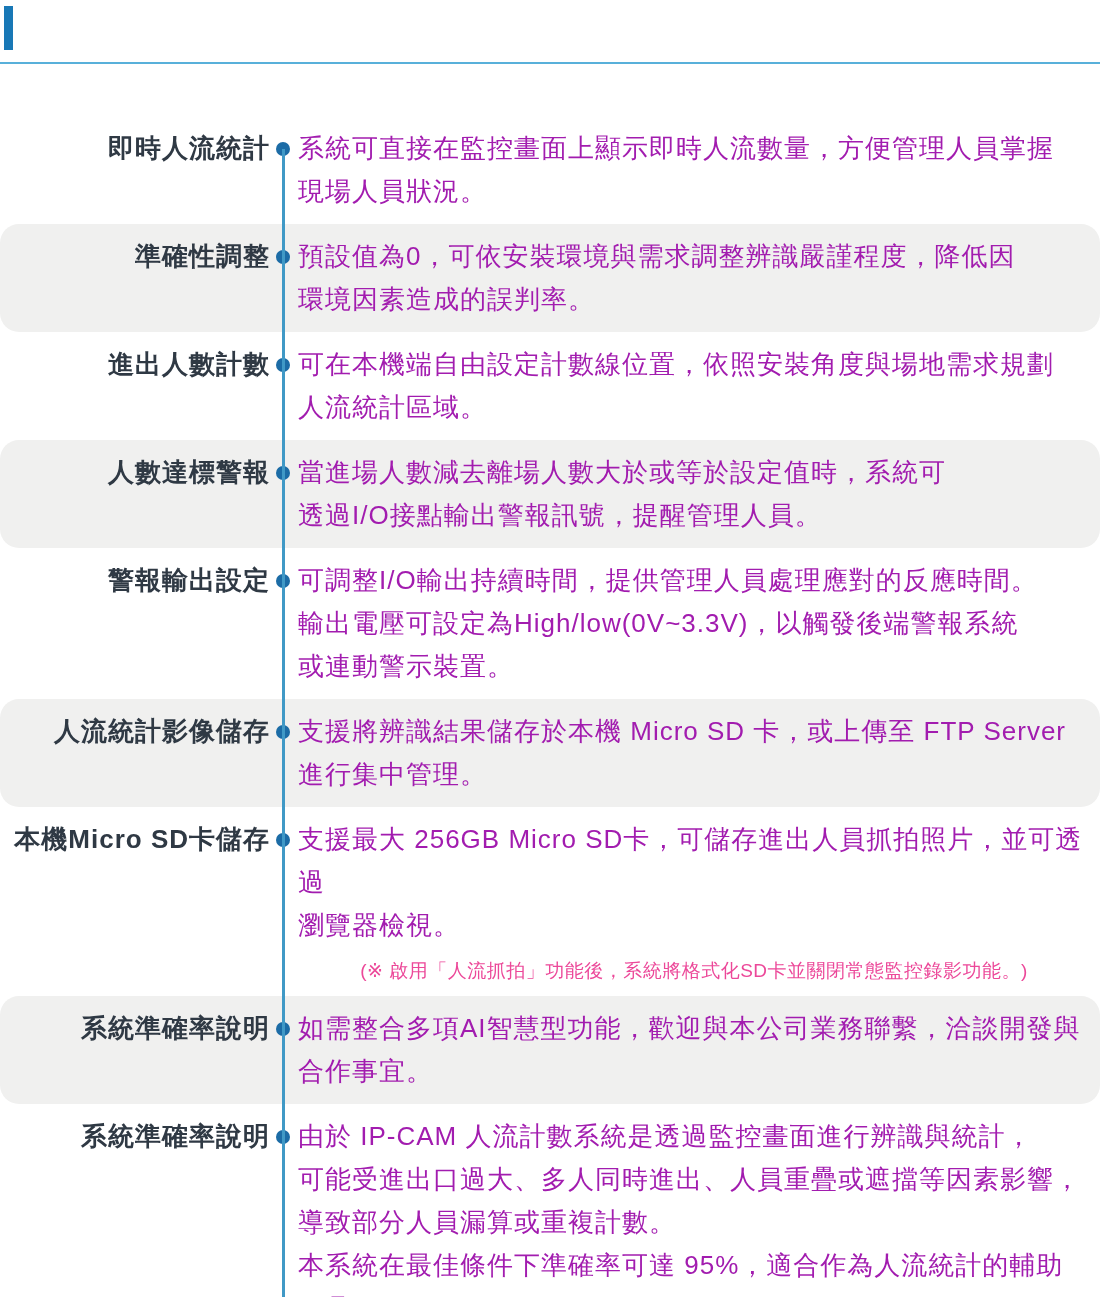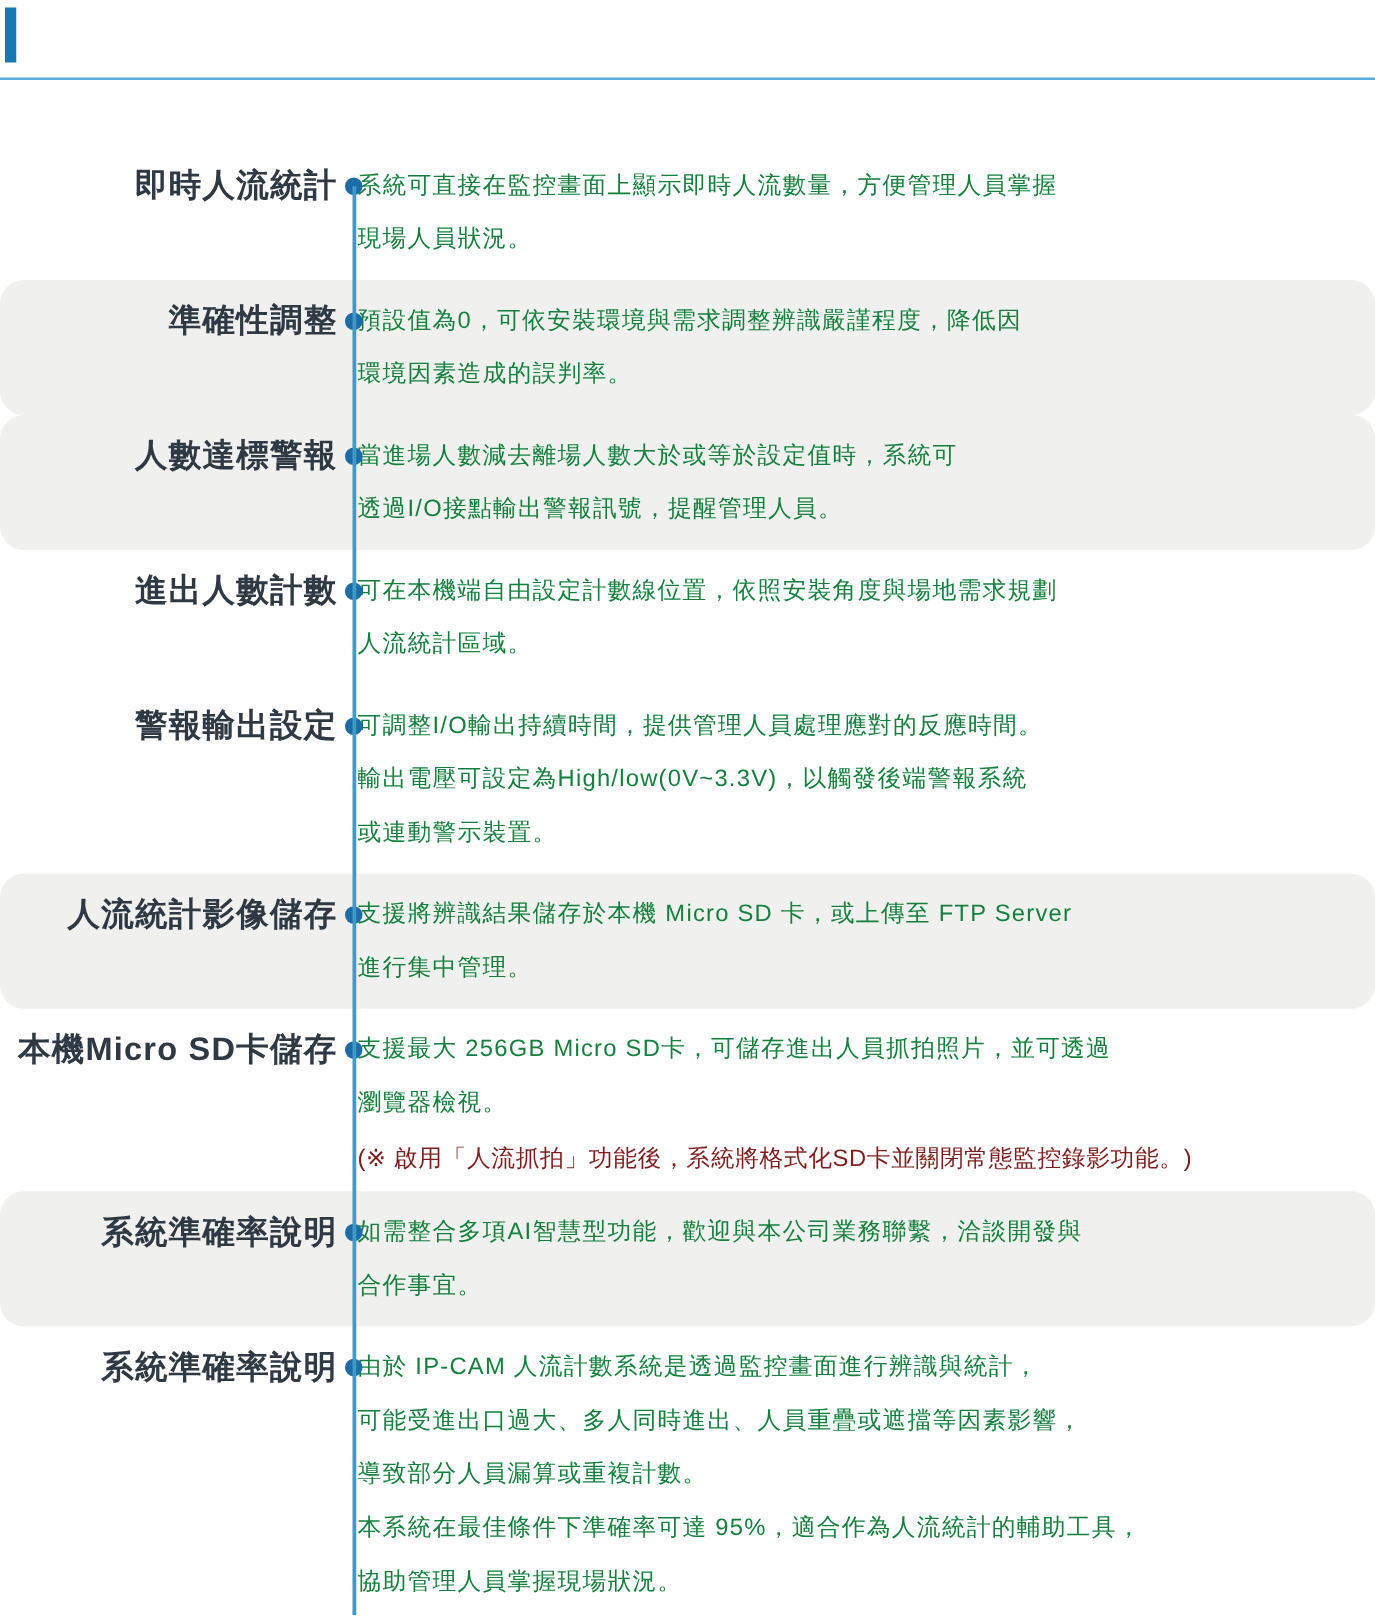--- a/index.html
+++ b/index.html
@@ -48,21 +48,21 @@
     top: 33px;
     bottom: 6px;
     width: 3px;
     background: #4099c6;
     z-index: 2;
   }
   .row {
     position: relative;
     display: grid;
     grid-template-columns: 270px 1fr;
-    column-gap: 16px;
+    column-gap: 28px;
     padding: 11px 0;
     z-index: 1;
   }
   .row.band { background: #f0f0ef; border-radius: 19px; }
   .bullet-dot {
     position: absolute;
     left: 276px;
     top: 26px;
     width: 14px;
     height: 14px;
@@ -73,33 +73,34 @@
   .feature-label {
     text-align: right;
     font-size: 26px;
     font-weight: 700;
     letter-spacing: 1px;
     line-height: 43px;
     color: #2f3944;
   }
   .feature-body { padding-right: 10px; }
   .feature-description {
-    font-size: 19px;
+    font-size: 26px;
     letter-spacing: 1px;
     line-height: 43px;
-    color: #15803d;
+    color: #a21caf;
     white-space: pre-line;
   }
   .feature-note {
     margin-top: 10px;
     font-size: 19px;
     letter-spacing: 0.5px;
     line-height: 28px;
-    color: #7f1d1d;
+    color: #ec4899;
     white-space: pre-line;
+    text-align: center;
   }
 </style>
 </head>
 <body>
 
 <header class="header">
   <div class="accent-bar"></div>
 </header>
 <div class="title-rule"></div>
 
@@ -119,36 +120,36 @@
   <section class="row band">
     <div class="feature-label">準確性調整</div>
     <span class="bullet-dot"></span>
     <div class="feature-body">
       <div class="feature-description">預設值為0，可依安裝環境與需求調整辨識嚴謹程度，降低因
 環境因素造成的誤判率。</div>
 
     </div>
   </section>
 
+  <section class="row">
+    <div class="feature-label">進出人數計數</div>
+    <span class="bullet-dot"></span>
+    <div class="feature-body">
+      <div class="feature-description">可在本機端自由設定計數線位置，依照安裝角度與場地需求規劃
+人流統計區域。</div>
+
+    </div>
+  </section>
+
   <section class="row band">
     <div class="feature-label">人數達標警報</div>
     <span class="bullet-dot"></span>
     <div class="feature-body">
       <div class="feature-description">當進場人數減去離場人數大於或等於設定值時，系統可
 透過I/O接點輸出警報訊號，提醒管理人員。</div>
-
-    </div>
-  </section>
-
-  <section class="row">
-    <div class="feature-label">進出人數計數</div>
-    <span class="bullet-dot"></span>
-    <div class="feature-body">
-      <div class="feature-description">可在本機端自由設定計數線位置，依照安裝角度與場地需求規劃
-人流統計區域。</div>
 
     </div>
   </section>
 
   <section class="row">
     <div class="feature-label">警報輸出設定</div>
     <span class="bullet-dot"></span>
     <div class="feature-body">
       <div class="feature-description">可調整I/O輸出持續時間，提供管理人員處理應對的反應時間。
 輸出電壓可設定為High/low(0V~3.3V)，以觸發後端警報系統

